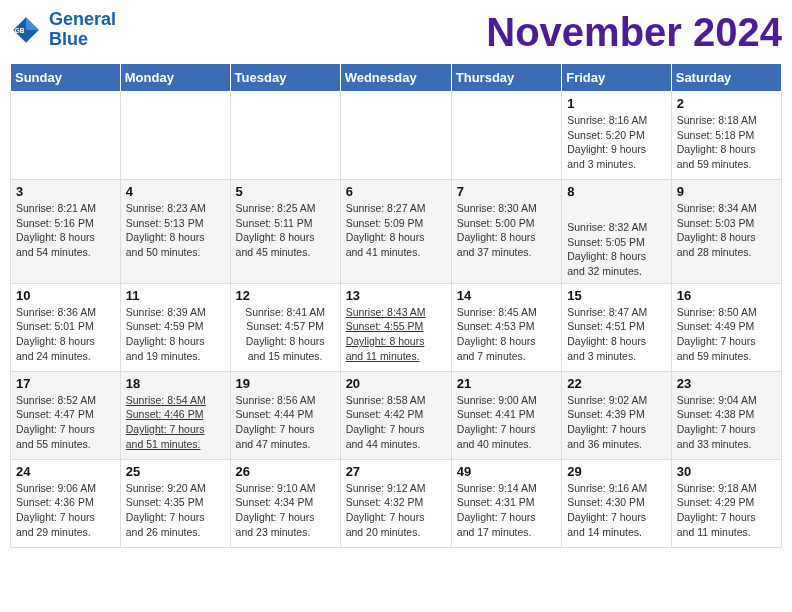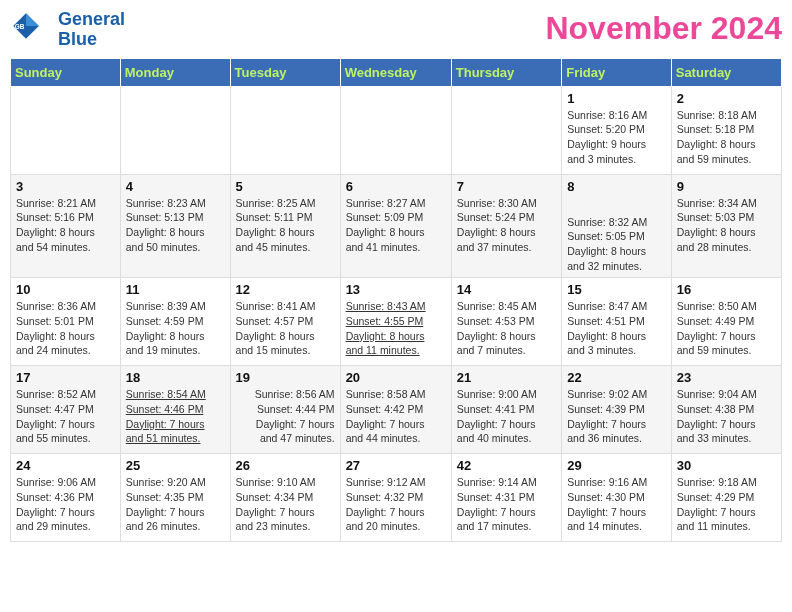--- a/index.html
+++ b/index.html
@@ -11,55 +11,56 @@
       padding: 10px;
     }
     .header-area {
       display: flex;
       justify-content: space-between;
       align-items: flex-start;
       margin-bottom: 8px;
     }
     .logo {
       display: flex;
-      gap: 16px;
+      align-items: center;
+      gap: 7px;
     }
     .logo-text {
       font-size: 18px;
       font-weight: bold;
       color: #1a1a2e;
       line-height: 1.1;
     }
     .logo-text span {
       color: #1a5fa8;
     }
     .logo-icon {
       width: 32px;
       height: 32px;
     }
     .title-area {
       text-align: right;
     }
     .month-title {
-      font-size: 32px;
+      font-size: 40px;
       font-weight: bold;
-      color: #ec4899;
+      color: #4c1d95;
     }
     .location-title {
       font-size: 16px;
       color: #444;
     }
     table {
       width: 100%;
       border-collapse: collapse;
       font-size: 11px;
     }
     thead th {
       background: #3a6db5;
-      color: #bef264;
+      color: #ffffff;
       padding: 6px 4px;
       text-align: left;
       font-size: 13px;
       font-weight: bold;
       border: 1px solid #fff;
     }
     tbody td {
       vertical-align: top;
       border: 1px solid #ddd;
       padding: 4px 5px;
@@ -165,21 +166,21 @@
         <td>
           <div class="day-num">6</div>
           <div class="day-detail" style="white-space: pre-line;">Sunrise: 8:27 AM
 Sunset: 5:09 PM
 Daylight: 8 hours
 and 41 minutes.</div>
         </td>
         <td>
           <div class="day-num">7</div>
           <div class="day-detail" style="white-space: pre-line;">Sunrise: 8:30 AM
-Sunset: 5:24 PM
+Sunset: 5:00 PM
 Daylight: 8 hours
 and 37 minutes.</div>
         </td>
         <td>
           <div class="day-num">8</div>
           <div class="day-detail" style="white-space: pre-line; margin-top: 21px;">Sunrise: 8:32 AM
 Sunset: 5:05 PM
 Daylight: 8 hours
 and 32 minutes.</div>
         </td>
@@ -201,21 +202,21 @@
         </td>
         <td>
           <div class="day-num">11</div>
           <div class="day-detail" style="white-space: pre-line;">Sunrise: 8:39 AM
 Sunset: 4:59 PM
 Daylight: 8 hours
 and 19 minutes.</div>
         </td>
         <td>
           <div class="day-num">12</div>
-          <div class="day-detail" style="white-space: pre-line;">Sunrise: 8:41 AM
+          <div class="day-detail" style="white-space: pre-line; text-align: center;">Sunrise: 8:41 AM
 Sunset: 4:57 PM
 Daylight: 8 hours
 and 15 minutes.</div>
         </td>
         <td>
           <div class="day-num">13</div>
           <div class="day-detail" style="white-space: pre-line; text-decoration: underline;">Sunrise: 8:43 AM
 Sunset: 4:55 PM
 Daylight: 8 hours
 and 11 minutes.</div>
@@ -252,21 +253,21 @@
         </td>
         <td>
           <div class="day-num">18</div>
           <div class="day-detail" style="white-space: pre-line; text-decoration: underline;">Sunrise: 8:54 AM
 Sunset: 4:46 PM
 Daylight: 7 hours
 and 51 minutes.</div>
         </td>
         <td>
           <div class="day-num">19</div>
-          <div class="day-detail" style="white-space: pre-line; text-align: right;">Sunrise: 8:56 AM
+          <div class="day-detail" style="white-space: pre-line;">Sunrise: 8:56 AM
 Sunset: 4:44 PM
 Daylight: 7 hours
 and 47 minutes.</div>
         </td>
         <td>
           <div class="day-num">20</div>
           <div class="day-detail" style="white-space: pre-line;">Sunrise: 8:58 AM
 Sunset: 4:42 PM
 Daylight: 7 hours
 and 44 minutes.</div>
@@ -316,21 +317,21 @@
 and 23 minutes.</div>
         </td>
         <td>
           <div class="day-num">27</div>
           <div class="day-detail" style="white-space: pre-line;">Sunrise: 9:12 AM
 Sunset: 4:32 PM
 Daylight: 7 hours
 and 20 minutes.</div>
         </td>
         <td>
-          <div class="day-num">42</div>
+          <div class="day-num">49</div>
           <div class="day-detail" style="white-space: pre-line;">Sunrise: 9:14 AM
 Sunset: 4:31 PM
 Daylight: 7 hours
 and 17 minutes.</div>
         </td>
         <td>
           <div class="day-num">29</div>
           <div class="day-detail" style="white-space: pre-line;">Sunrise: 9:16 AM
 Sunset: 4:30 PM
 Daylight: 7 hours

